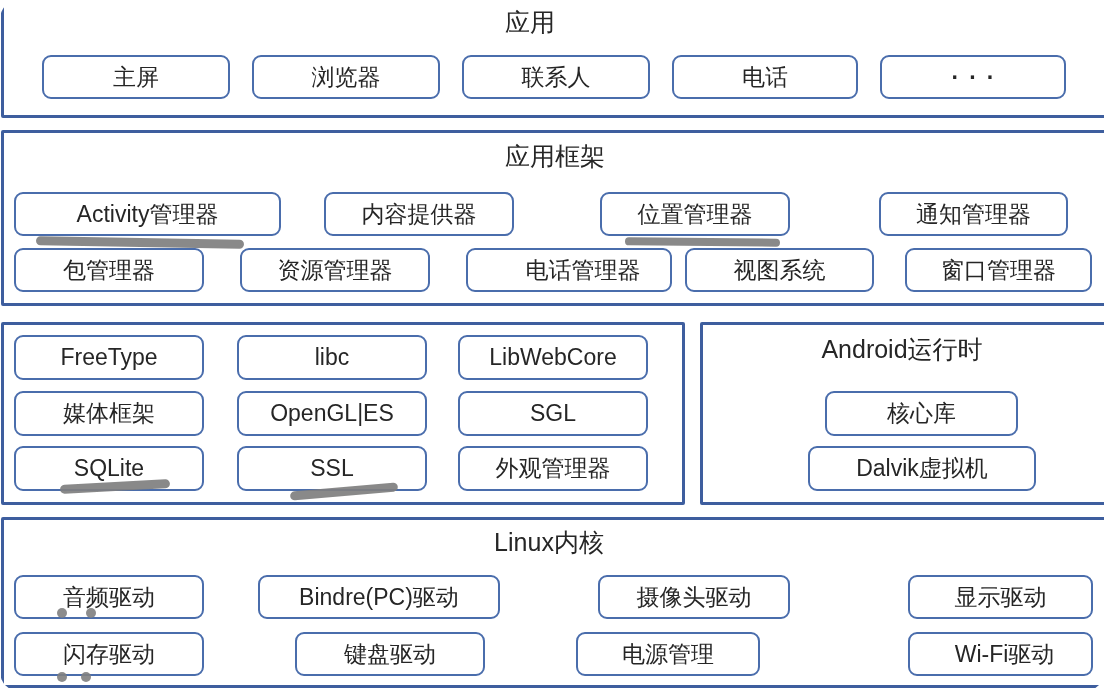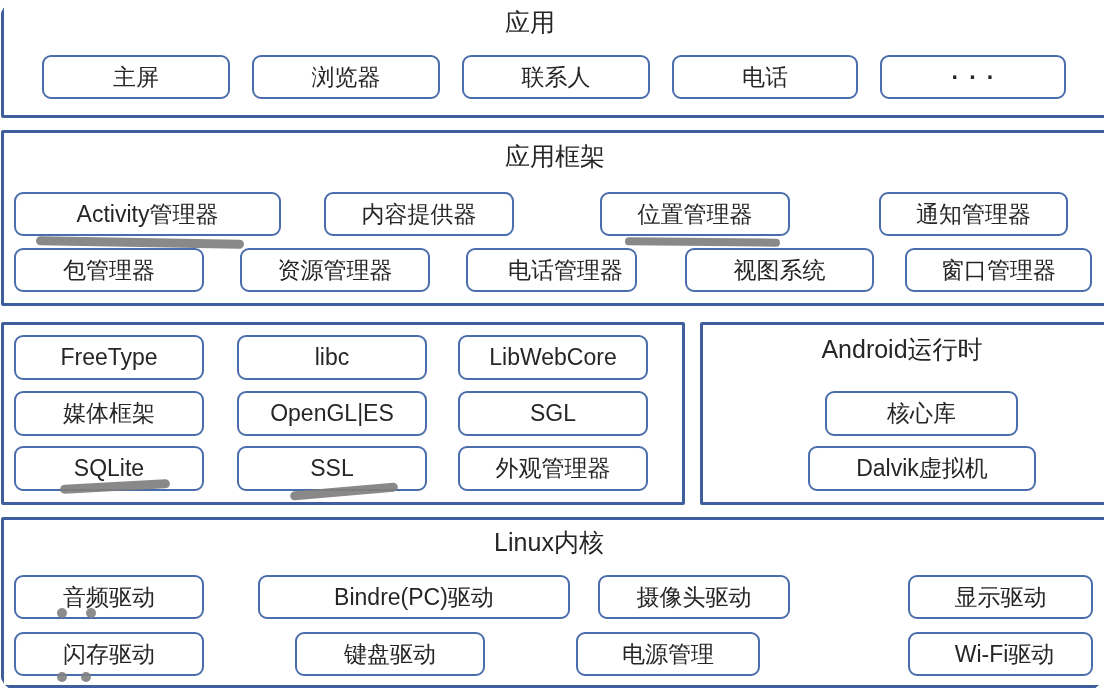--- a/index.html
+++ b/index.html
@@ -55,39 +55,39 @@
   <div class="box" style="left:672px; top:55px; width:186px;">电话</div>
   <div class="box more-dots" style="left:880px; top:55px; width:186px;">···</div>
 
   <div class="box" style="left:14px; top:192px; width:267px;">Activity管理器</div>
   <div class="box" style="left:324px; top:192px; width:190px;">内容提供器</div>
   <div class="box" style="left:879px; top:192px; width:189px;">通知管理器</div>
   <div class="box" style="left:600px; top:192px; width:190px;">位置管理器</div>
 
   <div class="box" style="left:14px; top:248px; width:190px;">包管理器</div>
   <div class="box" style="left:240px; top:248px; width:190px;">资源管理器</div>
-  <div class="box" style="left:466px; top:248px; width:171px;padding-left:28px;">电话管理器</div>
+  <div class="box" style="left:466px; top:248px; width:206px;padding-left:28px;">电话管理器</div>
   <div class="box" style="left:685px; top:248px; width:189px;">视图系统</div>
   <div class="box" style="left:905px; top:248px; width:187px;">窗口管理器</div>
 
   <div class="box h45" style="left:14px; top:335px; width:190px;">FreeType</div>
   <div class="box h45" style="left:237px; top:335px; width:190px;text-align:center;">libc</div>
   <div class="box h45" style="left:458px; top:335px; width:190px;">LibWebCore</div>
   <div class="box h45" style="left:14px; top:391px; width:190px;">媒体框架</div>
   <div class="box h45" style="left:237px; top:391px; width:190px;">OpenGL|ES</div>
   <div class="box h45" style="left:458px; top:391px; width:190px;">SGL</div>
   <div class="box h45" style="left:14px; top:446px; width:190px;">SQLite</div>
   <div class="box h45" style="left:237px; top:446px; width:190px;">SSL</div>
   <div class="box h45" style="left:458px; top:446px; width:190px;">外观管理器</div>
 
   <div class="box h45" style="left:825px; top:391px; width:193px;">核心库</div>
   <div class="box h45" style="left:808px; top:446px; width:228px;">Dalvik虚拟机</div>
 
   <div class="box" style="left:14px; top:575px; width:190px;">音频驱动</div>
-  <div class="box" style="left:258px; top:575px; width:312px;">Bindre(PC)驱动</div>
+  <div class="box" style="left:258px; top:575px; width:242px;">Bindre(PC)驱动</div>
   <div class="box" style="left:598px; top:575px; width:192px;">摄像头驱动</div>
   <div class="box" style="left:908px; top:575px; width:185px;">显示驱动</div>
 
   <div class="box" style="left:14px; top:632px; width:190px;">闪存驱动</div>
   <div class="box" style="left:295px; top:632px; width:190px;">键盘驱动</div>
   <div class="box" style="left:576px; top:632px; width:184px;">电源管理</div>
   <div class="box" style="left:908px; top:632px; width:185px;padding-left:8px;">Wi-Fi驱动</div>
 
   <div class="marker" style="left:36px; top:238px; width:208px; height:9px; transform:rotate(1deg);"></div>
   <div class="marker" style="left:625px; top:238px; width:155px; height:8px; transform:rotate(0.5deg);"></div>

